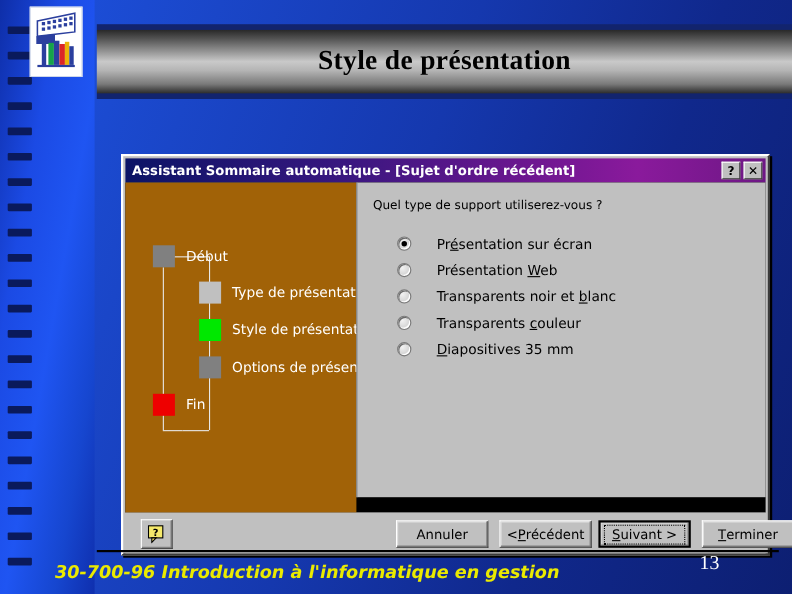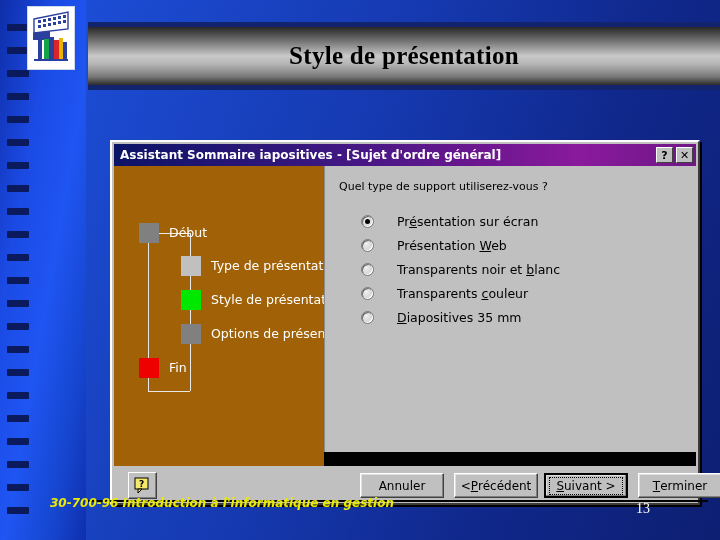--- a/index.html
+++ b/index.html
@@ -165,27 +165,27 @@
     box-shadow:inset -1px -1px 0 #808080;
     box-sizing:border-box;
     display:flex;align-items:center;justify-content:center;
   }
 
   
   #footer-rule{
     position:absolute;left:88px;top:500px;width:620px;height:2px;background:#000000;
   }
   #footer-text{
-    position:absolute;left:50px;top:496px;
-    font-size:12px;font-weight:700;font-style:italic;color:#eaea00;
+    position:absolute;left:50px;top:510px;
+    font-size:16px;font-weight:700;font-style:italic;color:#eaea00;
     white-space:nowrap;font-family:"DejaVu Sans", sans-serif;
   }
   #page-number{
     position:absolute;left:636px;top:501px;
-    font-size:14px;color:#ffffff;
+    font-size:18px;color:#ffffff;
     font-family:"Liberation Serif", serif;
   }
 </style>
 </head>
 <body>
 
 <div id="slide">
 
   <div id="left-strip">
     <div id="dash-column">
@@ -244,21 +244,21 @@
     </div>
   </div>
 
   <div id="banner">
     <div id="banner-title">Style de présentation</div>
   </div>
 
   <div id="dialog">
 
     <div id="titlebar">
-      <span id="titlebar-text">Assistant Sommaire iapositives - [Sujet d'ordre général]</span>
+      <span id="titlebar-text">Assistant Sommaire automatique - [Sujet d'ordre récédent]</span>
       <span class="tb-btn">?</span>
       <span class="tb-btn">✕</span>
     </div>
 
     <div id="content">
 
       <div id="flow">
 
         <div class="vline" style="left:34px;top:77px;height:148px;"></div>
         <div class="hline" style="left:34px;top:225px;width:18px;"></div>

